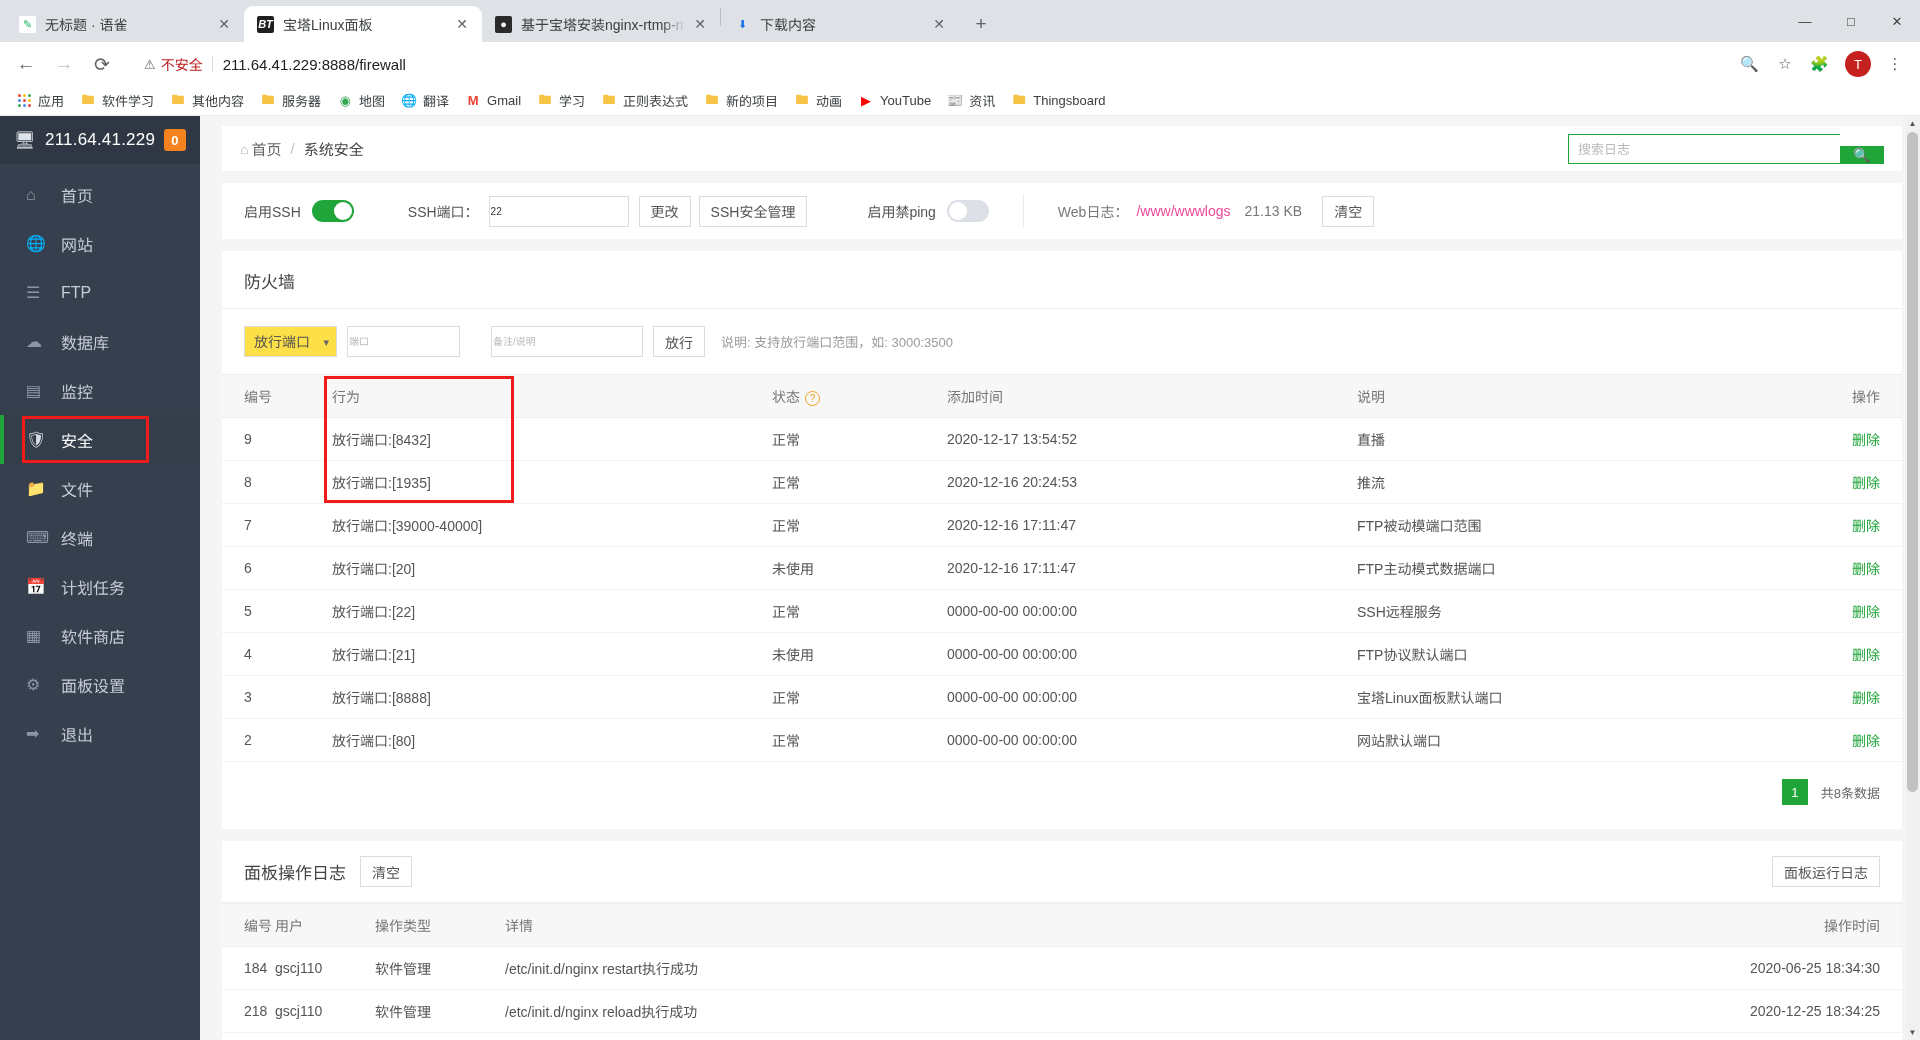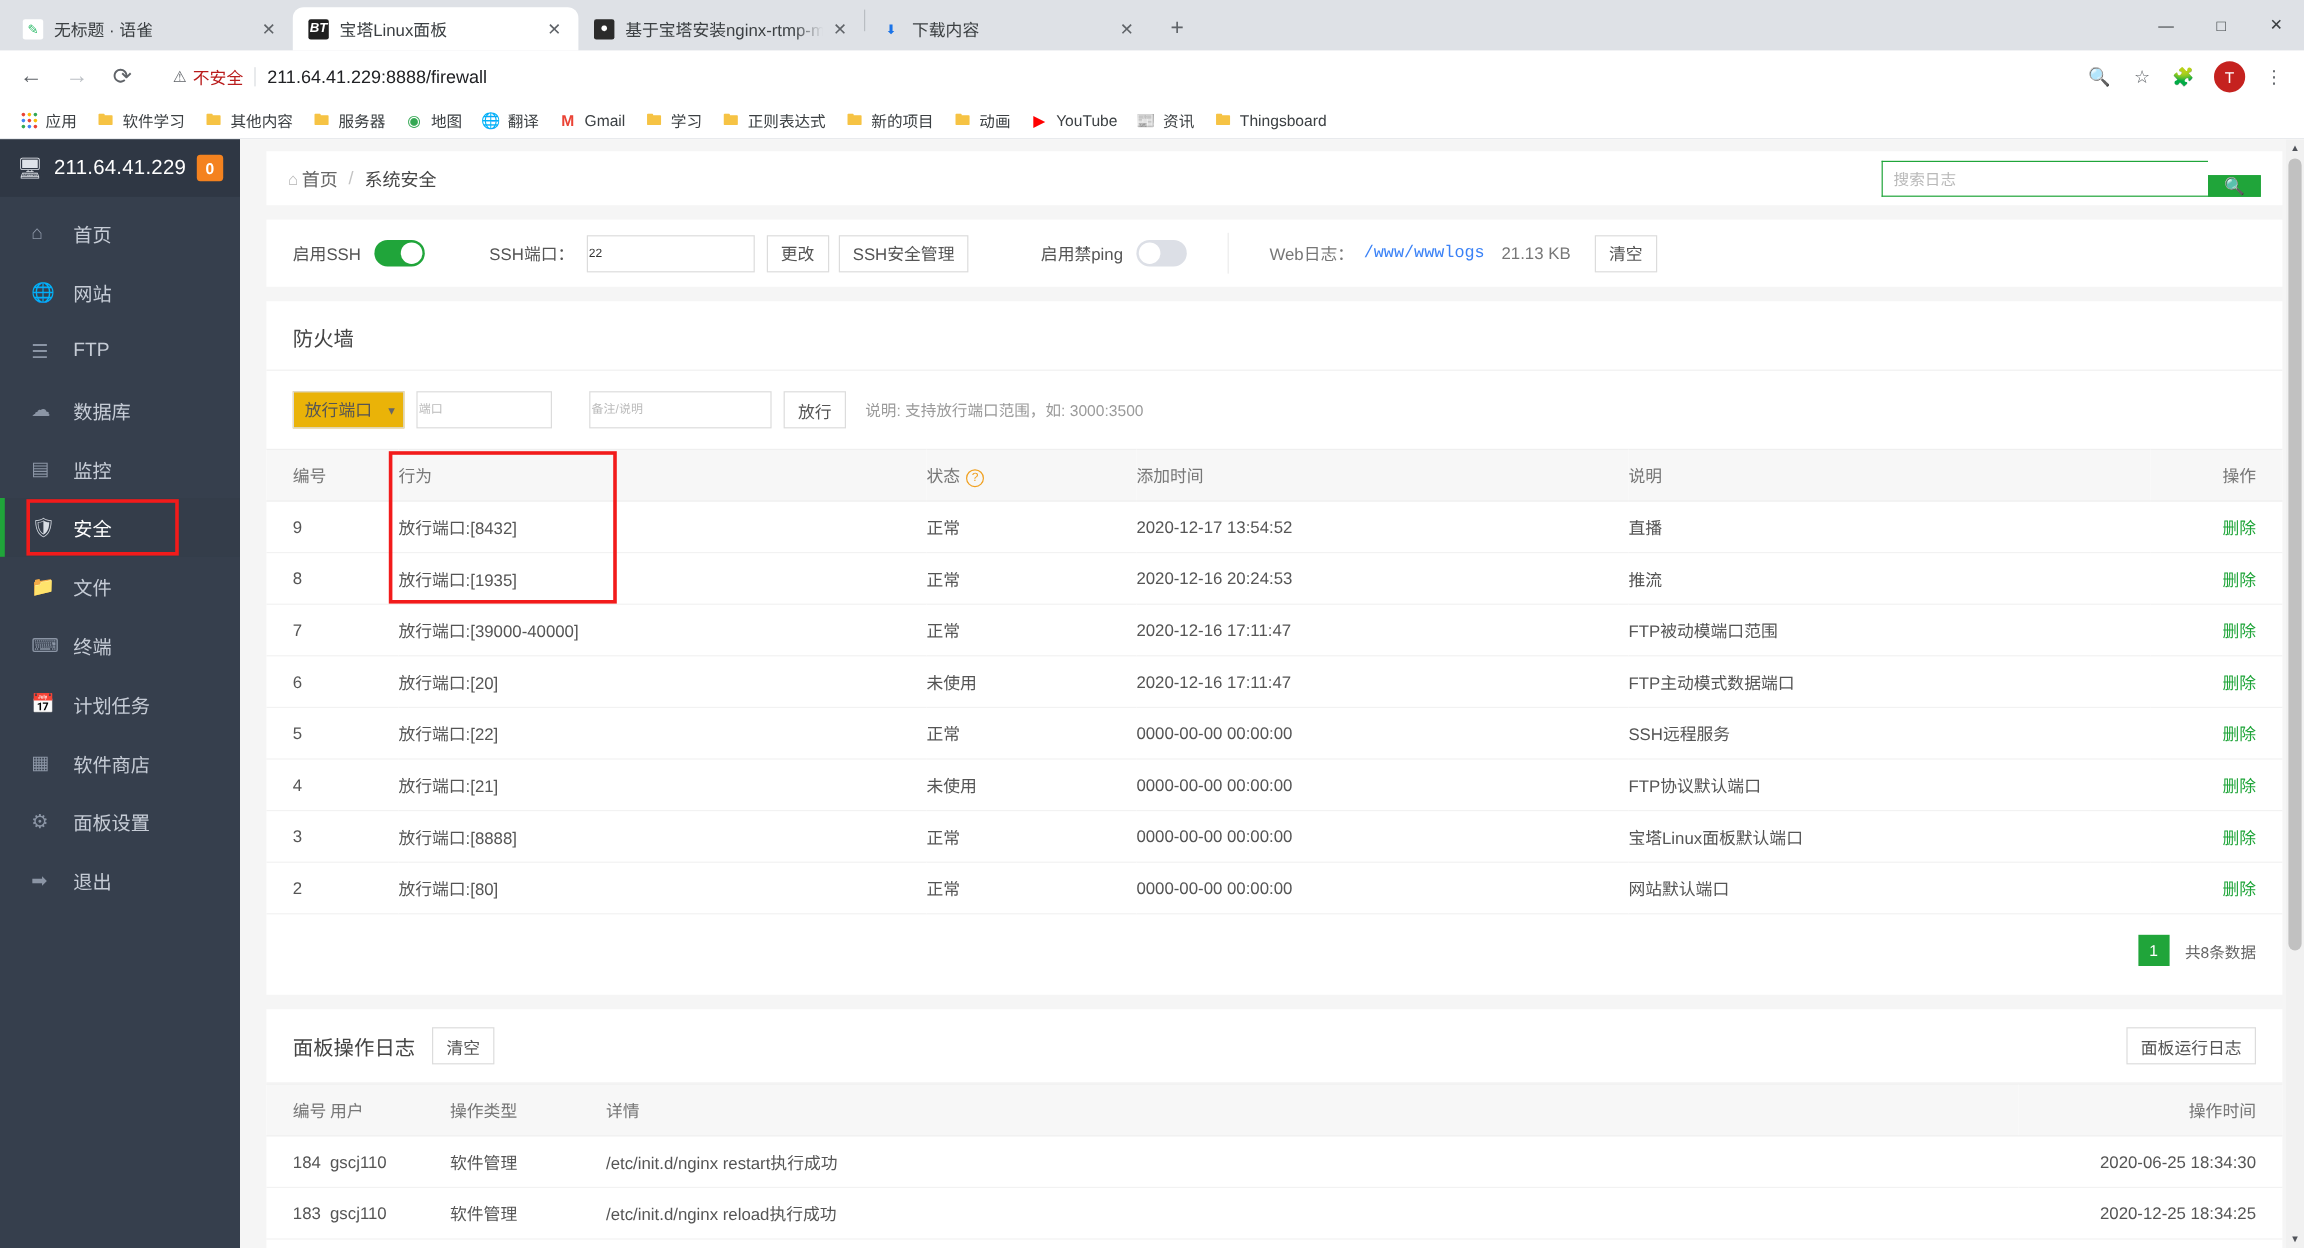--- a/index.html
+++ b/index.html
@@ -198,31 +198,31 @@
     color: #333; outline: none; background: #fff;
     font-family: "Liberation Sans", sans-serif;
   }
   .txtin::placeholder { color: #bbb; }
   .btn {
     height: 31px; border: 1px solid #dcdcdc; background: #fff; color: #555;
     font-size: 14px; padding: 0 11px; cursor: pointer;
     font-family: "Liberation Sans", sans-serif; white-space: nowrap;
   }
   .vsep { width: 1px; height: 34px; background: #ebebeb; margin: 0 34px; }
-  .link-green { color: #3b82f6; font-size: 14px; font-family: Liberation Mono, monospace; }
+  .link-green { color: #ec4899; font-size: 14px; }
   .muted { color: #777; font-size: 14px; }
 
   .card-title {
     padding: 17px 22px 15px; font-size: 17px; color: #444;
     border-bottom: 1px solid #f0f0f0;
   }
   .fwform { display: flex; align-items: center; padding: 17px 22px; gap: 10px; }
   .selwrap { position: relative; }
   select.sel {
-    height: 31px; border: 1px solid #dcdcdc; background: #eab308; color: #555;
+    height: 31px; border: 1px solid #dcdcdc; background: #fde047; color: #555;
     font-size: 14px; padding: 0 26px 0 9px; outline: none; appearance: none;
     -webkit-appearance: none; font-family: "Liberation Sans", sans-serif;
   }
   .selwrap::after {
     content: "\25BE"; position: absolute; right: 8px; top: 50%;
     transform: translateY(-50%); pointer-events: none; color: #666; font-size: 11px;
   }
   .hint { font-size: 13px; color: #9b9b9b; margin-left: 6px; }
 
   table.grid { width: 100%; border-collapse: collapse; }
@@ -626,21 +626,21 @@
             </thead>
             <tbody>
               <tr>
                 <td>184</td>
                 <td>gscj110</td>
                 <td>软件管理</td>
                 <td>/etc/init.d/nginx restart执行成功</td>
                 <td>2020-06-25 18:34:30</td>
               </tr>
               <tr>
-                <td>183</td>
+                <td>218</td>
                 <td>gscj110</td>
                 <td>软件管理</td>
                 <td>/etc/init.d/nginx reload执行成功</td>
                 <td>2020-12-25 18:34:25</td>
               </tr>
               <tr>
                 <td>182</td>
                 <td>gscj110</td>
                 <td>文件管理</td>
                 <td>文件[/www/server/nginx/conf/nginx.conf]保存成功!</td>

